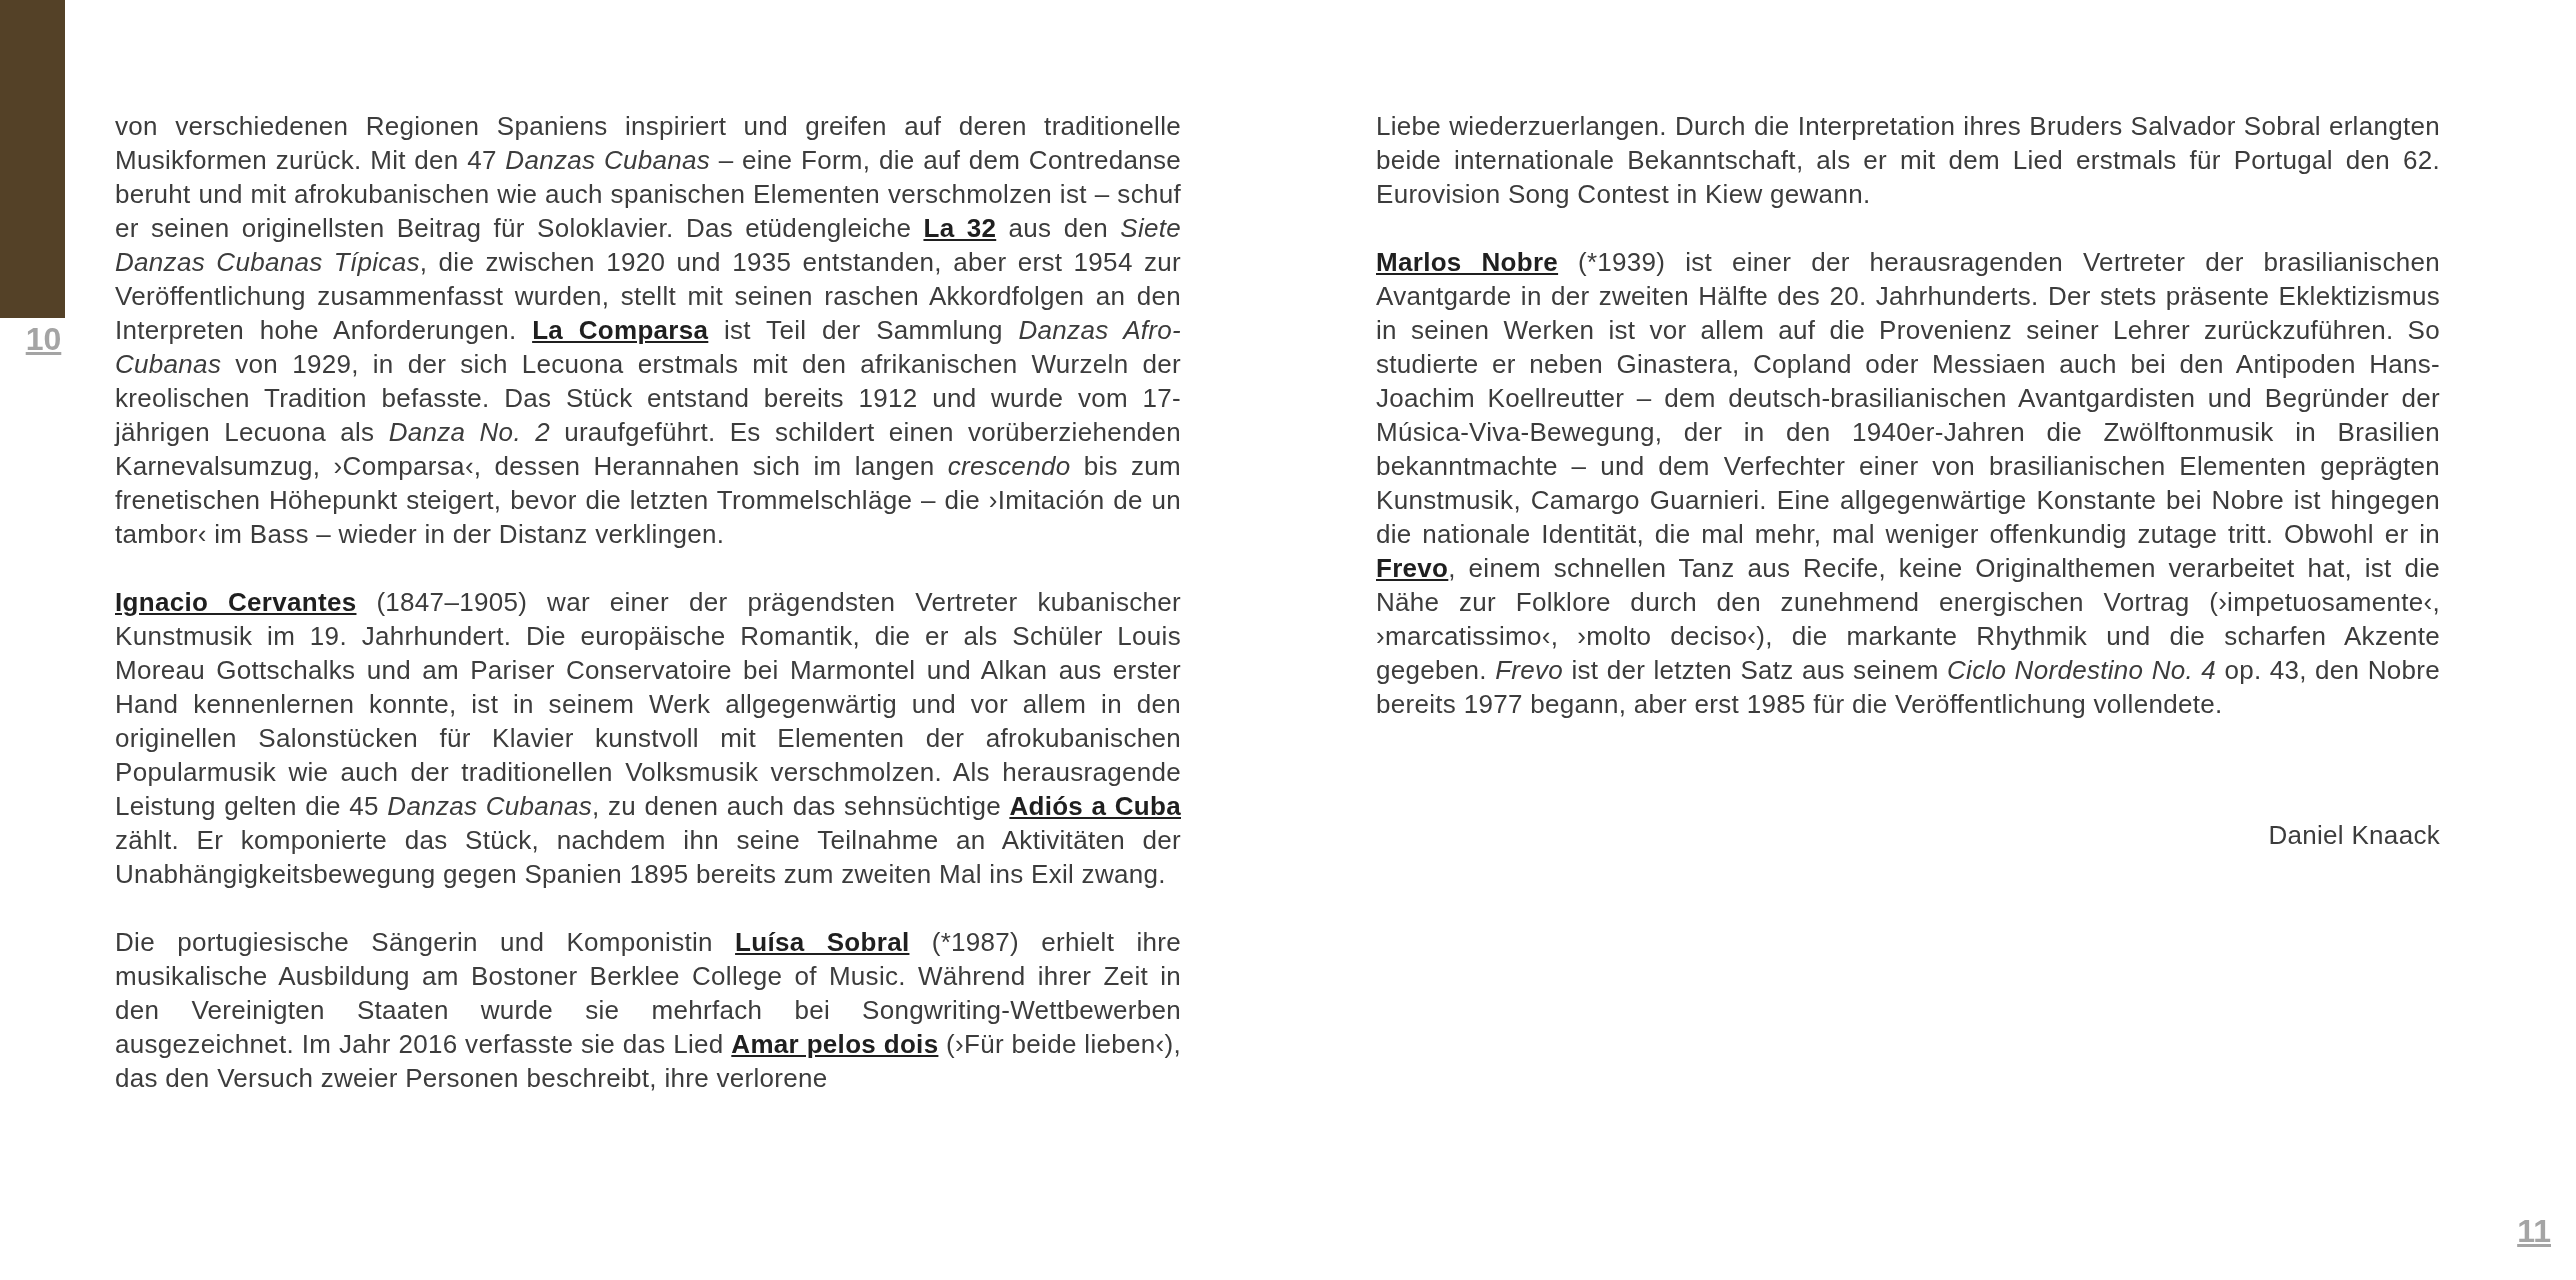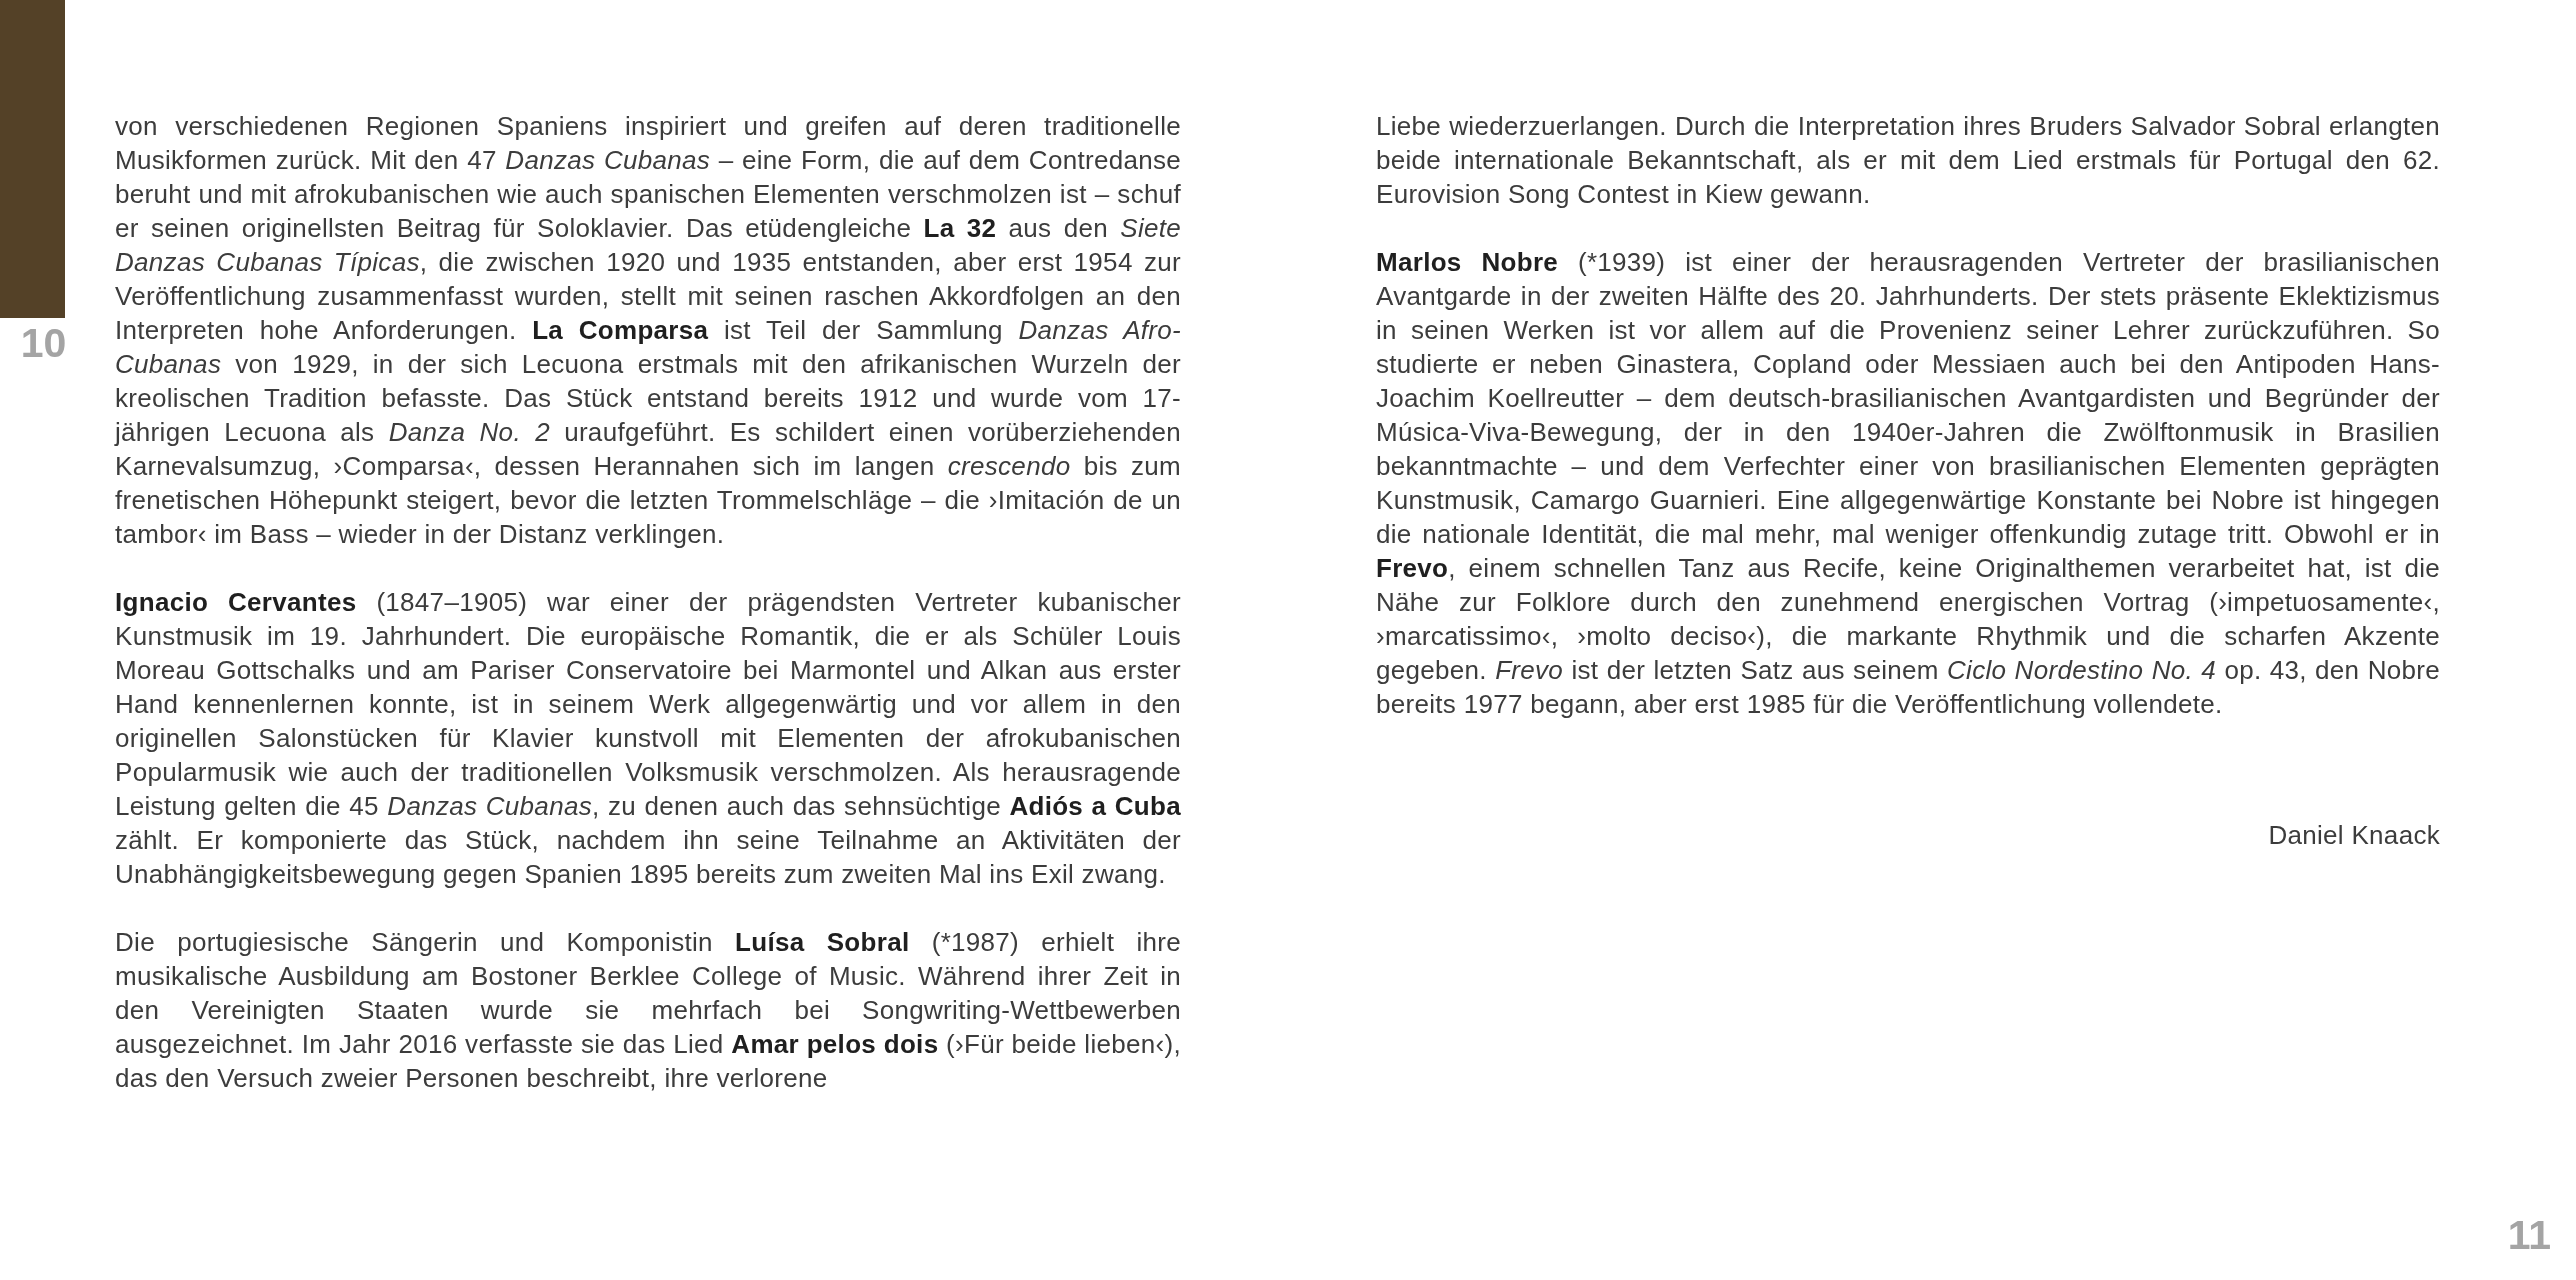--- a/index.html
+++ b/index.html
@@ -19,24 +19,25 @@
   .accent-bar {
     position: absolute;
     left: 0;
     top: 0;
     width: 65px;
     height: 318px;
     background: var(--accent-brown, #544127);
   }
   .pagenum {
     position: absolute;
-    font-size: 41px;
+    font-size: 32px;
     font-weight: bold;
     color: var(--page-number, #a4a4a4);
     line-height: 1;
+    text-decoration: underline;
   }
   .pagenum-left {
     left: 0;
     width: 87px;
     top: 323px;
     text-align: center;
   }
   .pagenum-right {
     right: 25px;
     top: 1215px;
@@ -65,20 +66,21 @@
   .para {
     margin: 0 0 34px 0;
     text-align: justify;
   }
   .para:last-of-type {
     margin-bottom: 0;
   }
   .seg-b {
     font-weight: bold;
     color: var(--bold-text, #1f1f1f);
+    text-decoration: underline;
   }
   .seg-i {
     font-style: italic;
   }
   .signature {
     margin-top: 44px;
     text-align: right;
   }
 </style>
 </head>

